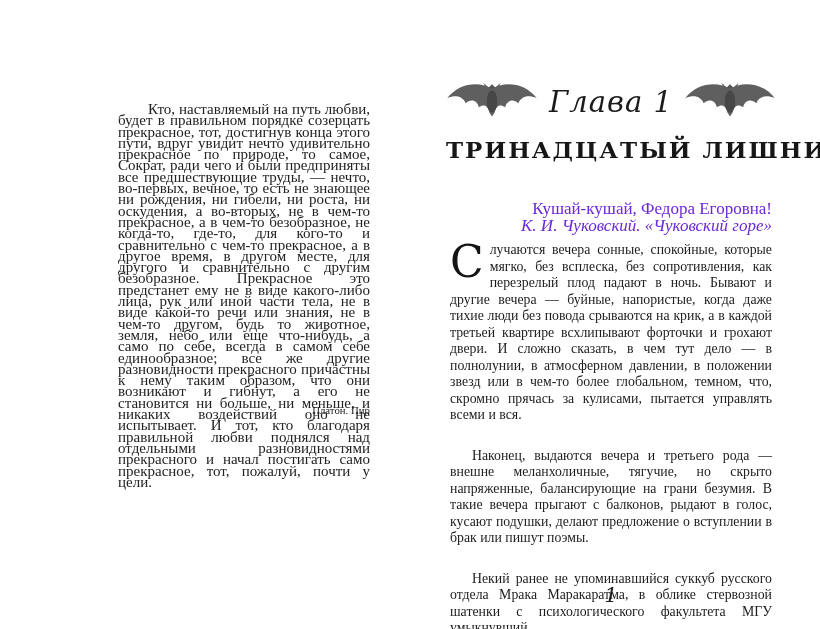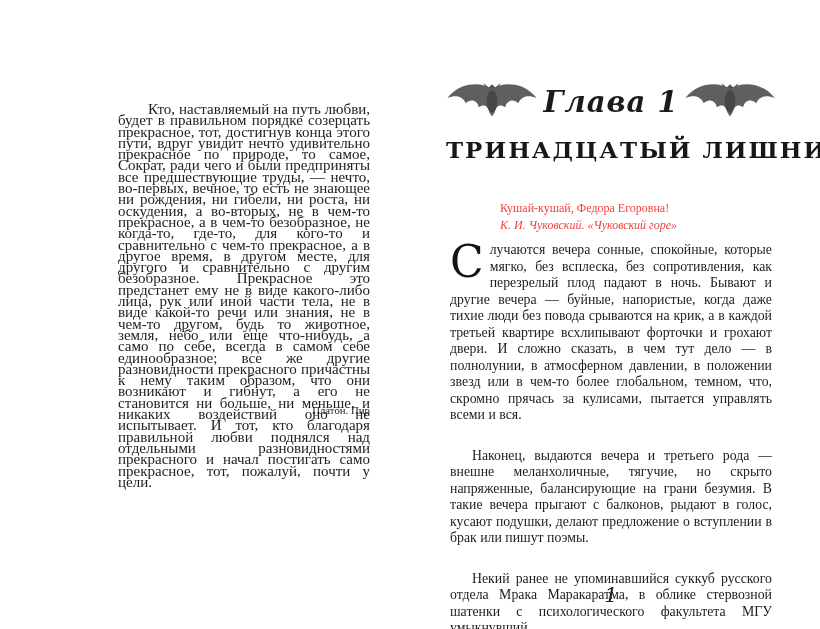--- a/index.html
+++ b/index.html
@@ -38,44 +38,45 @@
     position: absolute;
     left: 446px; top: 76px; width: 330px; height: 52px;
     display: flex; align-items: center; justify-content: space-between;
   }
   .bat { width: 92px; height: 44px; flex: 0 0 auto; }
   .bat.flip svg { transform: scaleX(-1); }
   .chapter-label {
     font-family: "DejaVu Serif", serif;
     font-style: italic;
     font-size: 29px;
-    font-weight: 700;
+    font-weight: 400;
     color: #1b1b1b;
     letter-spacing: 1px;
     white-space: nowrap;
   }
   .chapter-title {
     position: absolute;
     left: 446px; top: 136px; width: 330px;
     text-align: center;
     font-family: "DejaVu Serif", serif;
     font-size: 23px;
     font-weight: 700;
     letter-spacing: 2px;
     color: #171717;
     white-space: nowrap;
   }
 
   
   .chapter-epigraph {
     position: absolute;
     left: 500px; top: 200px; width: 272px;
-    font-size: 12px;
+    text-align: right;
+    font-size: 17px;
     line-height: 17px;
-    color: #ef4444;
+    color: #6d28d9;
   }
   .chapter-epigraph .attr { font-style: italic; }
 
   
   .body-text {
     position: absolute;
     left: 450px; top: 242px; width: 322px;
     font-size: 13.8px;
     line-height: 16.5px;
     text-align: justify;

